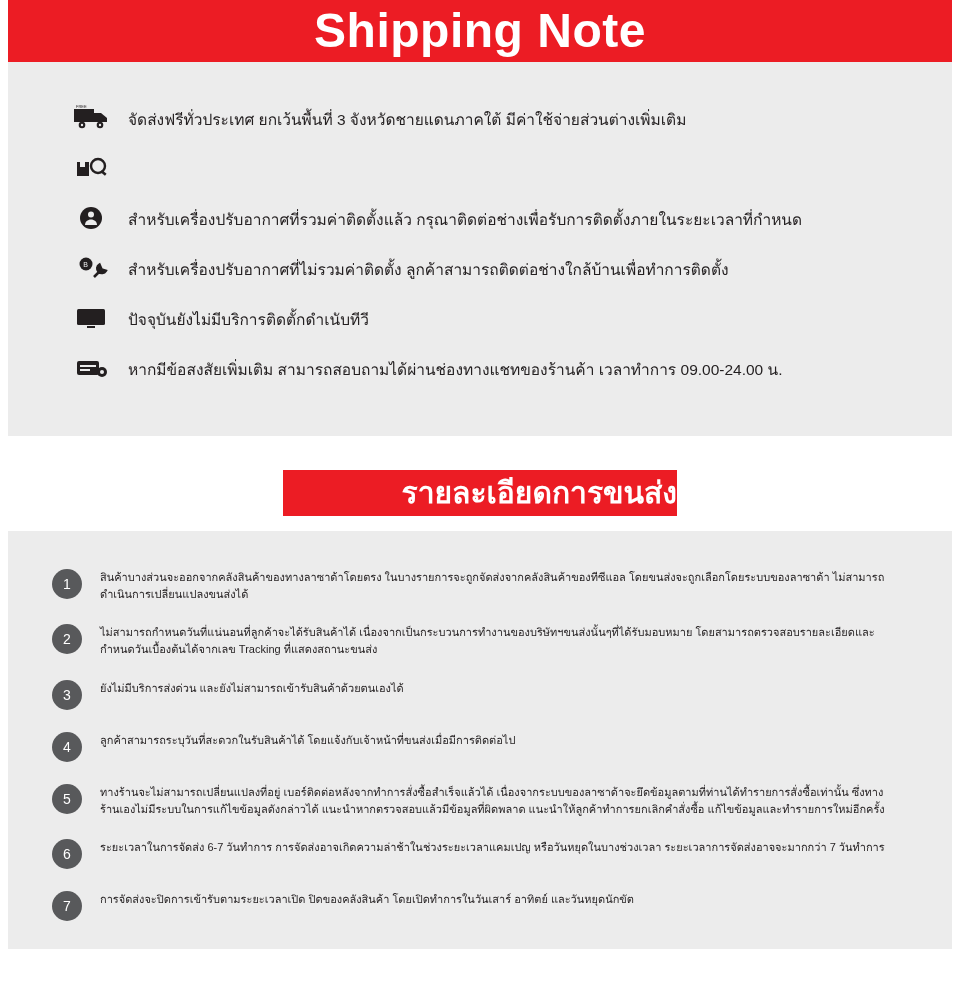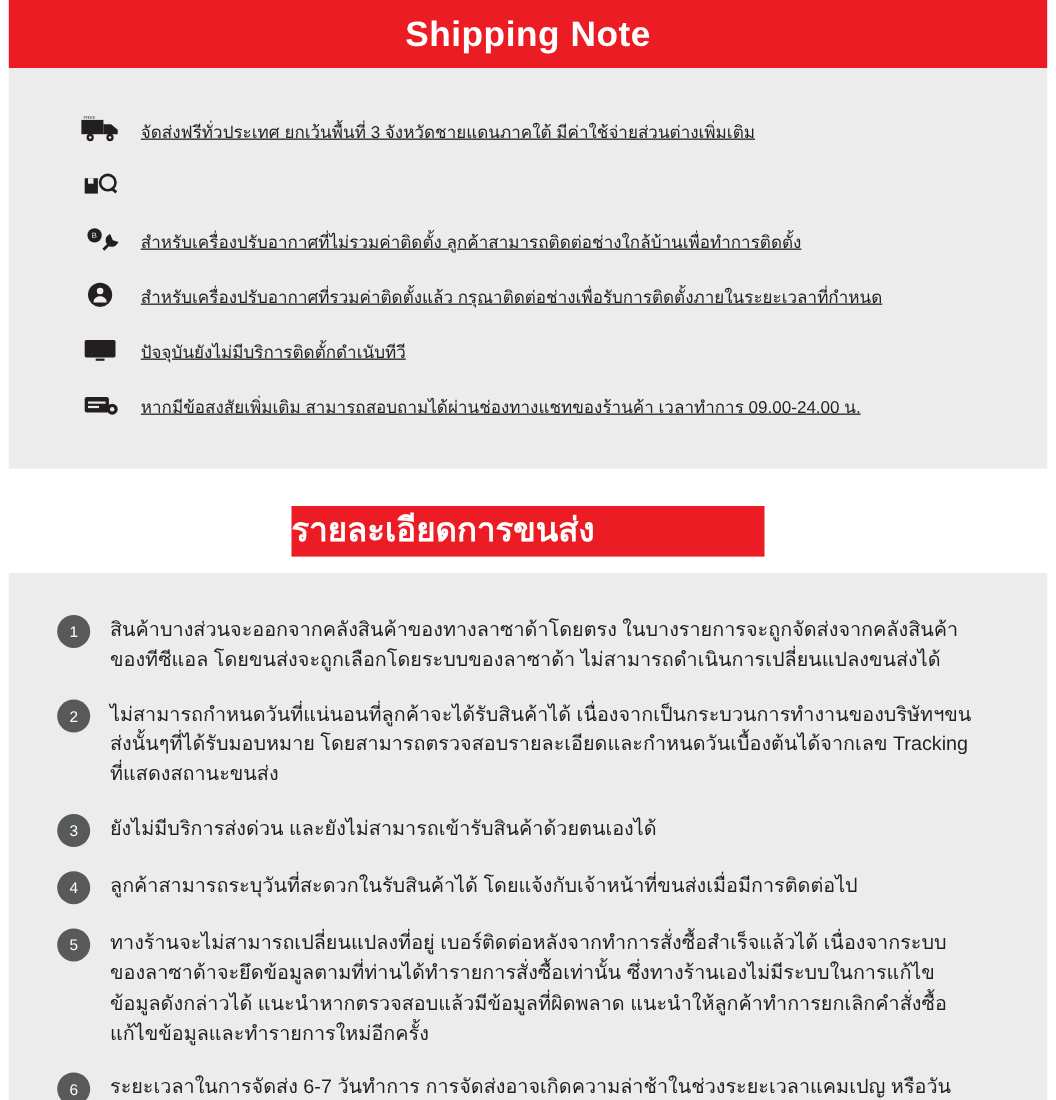--- a/index.html
+++ b/index.html
@@ -24,38 +24,37 @@
   }
   .banner-wide {
     background: #ec1c24;
     height: 62px;
     display: flex;
     align-items: center;
     justify-content: center;
   }
   .banner-wide .banner-text {
     color: #ffffff;
-    font-size: 32px;
+    font-size: 48px;
     font-weight: bold;
     letter-spacing: 0.5px;
     line-height: 1;
     font-family: "Liberation Sans", "DejaVu Sans", sans-serif;
   }
   .note-body {
     background: #ececec;
     padding: 42px 0 40px 0;
   }
   .note-row {
     display: flex;
-    align-items: flex-end;
+    align-items: center;
     padding: 0 40px 0 64px;
     margin-bottom: 22px;
-    text-decoration: underline;
-  }
-  .note-row:last-child { margin-bottom: 4px; }
+  }
+  .note-row:last-child { margin-bottom: 14px; }
   .note-icon {
     width: 40px;
     min-width: 40px;
     height: 28px;
     margin-right: 16px;
     display: flex;
     align-items: center;
     justify-content: center;
     color: #231f20;
   }
@@ -67,26 +66,26 @@
     font-family: "Liberation Sans", "DejaVu Sans", sans-serif;
   }
 
   
   .section-two {
     margin: 34px 8px 0 8px;
     position: relative;
   }
   .banner-narrow {
     background: #ec1c24;
-    width: 430px;
+    width: 394px;
     margin: 15px auto;
     height: 46px;
     display: flex;
     align-items: center;
-    justify-content: flex-start;
+    justify-content: flex-end;
     position: relative;
     z-index: 3;
   }
   .banner-narrow .banner-text {
     color: #ffffff;
     font-size: 30px;
     font-weight: bold;
     line-height: 1;
   }
   .detail-body {
@@ -109,21 +108,21 @@
     color: #ffffff;
     font-size: 14px;
     display: flex;
     align-items: center;
     justify-content: center;
     margin-right: 18px;
     margin-top: 2px;
     font-family: "Liberation Sans", "DejaVu Sans", sans-serif;
   }
   .detail-text {
-    font-size: 18px;
+    font-size: 11px;
     color: #231f20;
     line-height: 1.52;
     padding-top: 2px;
     max-width: 790px;
   }
   .clip-bottom { overflow: hidden; }
 </style>
 </head>
 <body>
 
@@ -157,38 +156,38 @@
             <rect x="2" y="6" width="12" height="14" fill="#231f20"></rect>
             <rect x="5" y="6" width="5" height="5" fill="#ececec"></rect>
             <circle cx="23" cy="10" r="7" stroke="#231f20" stroke-width="2.4" fill="none"></circle>
             <rect x="27" y="14" width="6" height="2.6" transform="rotate(40 27 14)" fill="#231f20"></rect>
           </svg>
         </span>
       </div>
 
       <div class="note-row">
         <span class="note-icon">
+          <svg width="30" height="26" viewBox="0 0 30 26" fill="none">
+            <circle cx="14" cy="13" r="11" fill="#231f20"></circle>
+            <circle cx="14" cy="9.5" r="3" fill="#ececec"></circle>
+            <path d="M8 20c0-3.4 2.7-5.6 6-5.6s6 2.2 6 5.6z" fill="#ececec"></path>
+          </svg>
+        </span>
+        <span class="note-text">สำหรับเครื่องปรับอากาศที่รวมค่าติดตั้งแล้ว กรุณาติดต่อช่างเพื่อรับการติดตั้งภายในระยะเวลาที่กำหนด</span>
+      </div>
+
+      <div class="note-row">
+        <span class="note-icon">
           <svg width="32" height="26" viewBox="0 0 32 26" fill="none">
             <circle cx="10" cy="9" r="6.5" fill="#231f20"></circle>
             <text x="7.3" y="11.8" font-size="7" fill="#ececec" font-family="Liberation Sans, sans-serif">B</text>
             <path d="M18 22l7-7m-1.5-5.5a4.6 4.6 0 106.3 6.3l-4.2-1.4z" stroke="#231f20" stroke-width="2.6" fill="#231f20"></path>
           </svg>
         </span>
         <span class="note-text">สำหรับเครื่องปรับอากาศที่ไม่รวมค่าติดตั้ง ลูกค้าสามารถติดต่อช่างใกล้บ้านเพื่อทำการติดตั้ง</span>
-      </div>
-
-      <div class="note-row">
-        <span class="note-icon">
-          <svg width="30" height="26" viewBox="0 0 30 26" fill="none">
-            <circle cx="14" cy="13" r="11" fill="#231f20"></circle>
-            <circle cx="14" cy="9.5" r="3" fill="#ececec"></circle>
-            <path d="M8 20c0-3.4 2.7-5.6 6-5.6s6 2.2 6 5.6z" fill="#ececec"></path>
-          </svg>
-        </span>
-        <span class="note-text">สำหรับเครื่องปรับอากาศที่รวมค่าติดตั้งแล้ว กรุณาติดต่อช่างเพื่อรับการติดตั้งภายในระยะเวลาที่กำหนด</span>
       </div>
 
       <div class="note-row">
         <span class="note-icon">
           <svg width="34" height="24" viewBox="0 0 34 24" fill="none">
             <rect x="2" y="3" width="28" height="16" rx="1.5" fill="#231f20"></rect>
             <rect x="12" y="20" width="8" height="2" fill="#231f20"></rect>
           </svg>
         </span>
         <span class="note-text">ปัจจุบันยังไม่มีบริการติดตั้กดำเนับทีวี</span>

